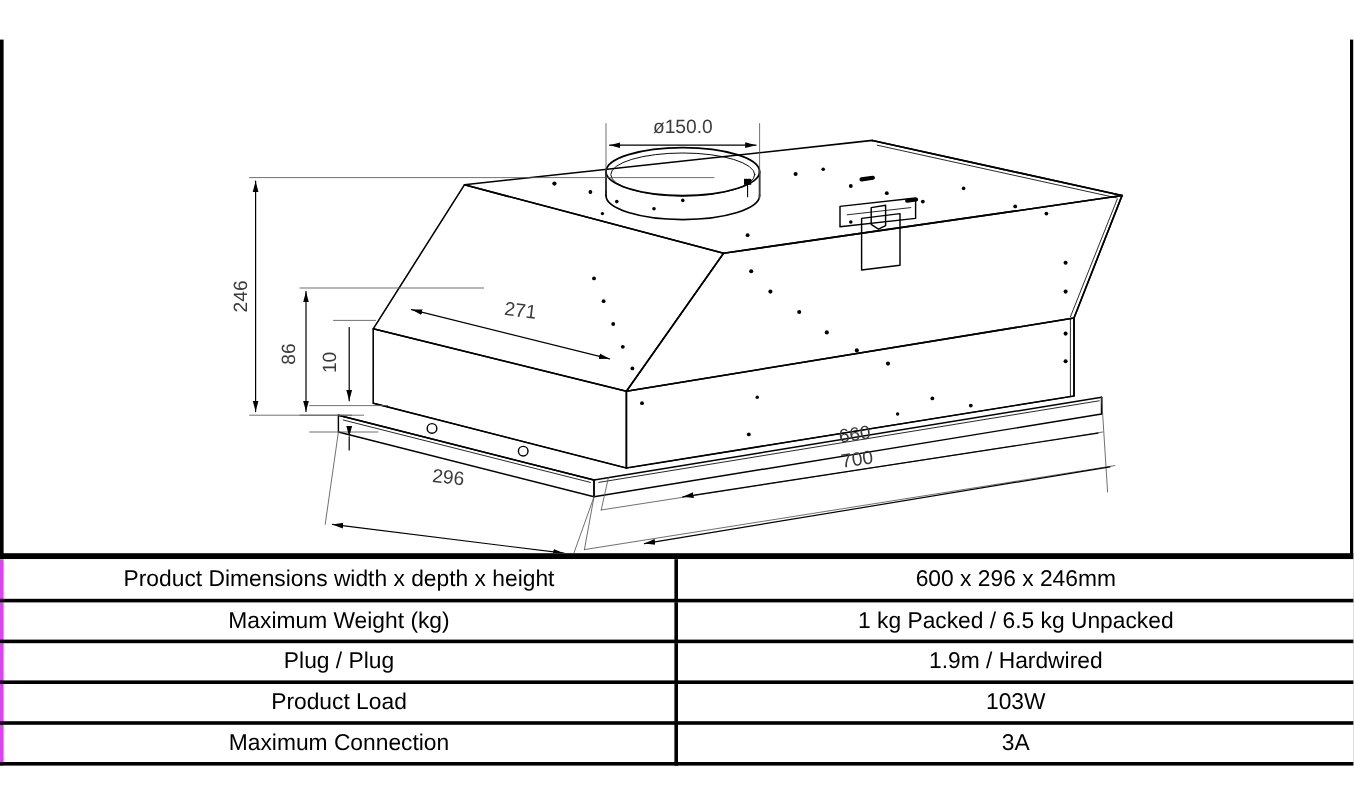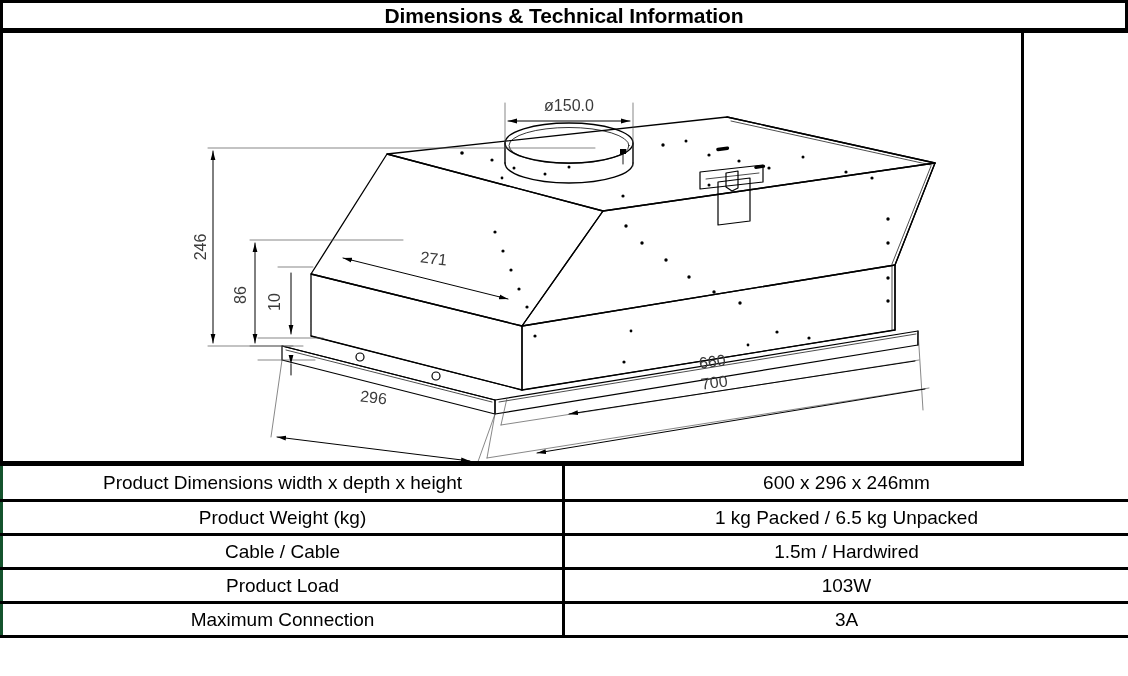--- a/index.html
+++ b/index.html
@@ -43,21 +43,21 @@
     letter-spacing: -0.1px;
     line-height: 1;
     white-space: nowrap;
   }
 
   
   #drawing-panel {
     position: absolute;
     left: 0;
     top: 33px;
-    width: 1024px;
+    width: 1128px;
     height: 433px;
     border-left: 3px solid #000;
     border-right: 3px solid #000;
     border-bottom: 5px solid #000;
     box-sizing: border-box;
     background: #fff;
     overflow: hidden;
   }
   #drawing-svg {
     position: absolute;
@@ -88,32 +88,29 @@
     border-right: 3px solid #000;
     padding: 0 4px;
     text-align: center;
     vertical-align: middle;
     font-size: 19px;
     line-height: 1;
     white-space: nowrap;
     overflow: hidden;
     box-sizing: border-box;
   }
-  #spec-table td.col-label { width: 562px; border-left: 3px solid #14532d; }
+  #spec-table td.col-label { width: 562px; border-left: 3px solid #d946ef; }
   #spec-table td.col-value { width: 566px; border-right: 3px solid #000; }
   #spec-table tr:last-child td { border-bottom: 3px solid #000; }
 </style>
 </head>
 <body>
 
 <div id="page">
 
-  <div id="title-bar">
-    <div id="title-text">Dimensions &amp; Technical Information</div>
-  </div>
 
   <div id="drawing-panel">
     <svg id="drawing-svg" width="1122" height="428" viewBox="0 0 1122 428">
       <defs>
         <marker id="arrL" markerWidth="10" markerHeight="8" refX="9" refY="4" orient="auto" markerUnits="userSpaceOnUse">
           <path d="M9,4 L0,1.6 L0,6.4 Z" fill="#000"></path>
         </marker>
         <marker id="arrR" markerWidth="10" markerHeight="8" refX="1" refY="4" orient="auto" markerUnits="userSpaceOnUse">
           <path d="M1,4 L10,1.6 L10,6.4 Z" fill="#000"></path>
         </marker>
@@ -288,26 +285,26 @@
   </div>
 
   <div id="spec-table">
     <table>
       <tbody id="spec-tbody">
           <tr>
             <td class="col-label">Product Dimensions  width x depth x height</td>
             <td class="col-value">600 x 296 x 246mm</td>
           </tr>
           <tr>
-            <td class="col-label">Product Weight (kg)</td>
+            <td class="col-label">Maximum Weight (kg)</td>
             <td class="col-value">1 kg Packed / 6.5 kg Unpacked</td>
           </tr>
           <tr>
-            <td class="col-label">Cable / Cable</td>
-            <td class="col-value">1.5m / Hardwired</td>
+            <td class="col-label">Plug / Plug</td>
+            <td class="col-value">1.9m / Hardwired</td>
           </tr>
           <tr>
             <td class="col-label">Product Load</td>
             <td class="col-value">103W</td>
           </tr>
           <tr>
             <td class="col-label">Maximum Connection</td>
             <td class="col-value">3A</td>
           </tr>
         </tbody>

